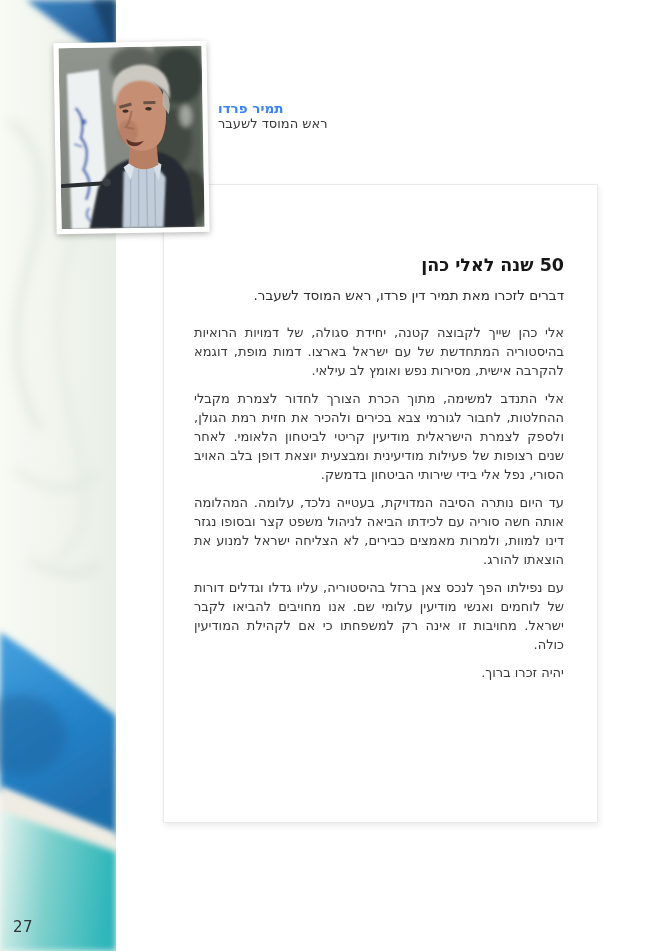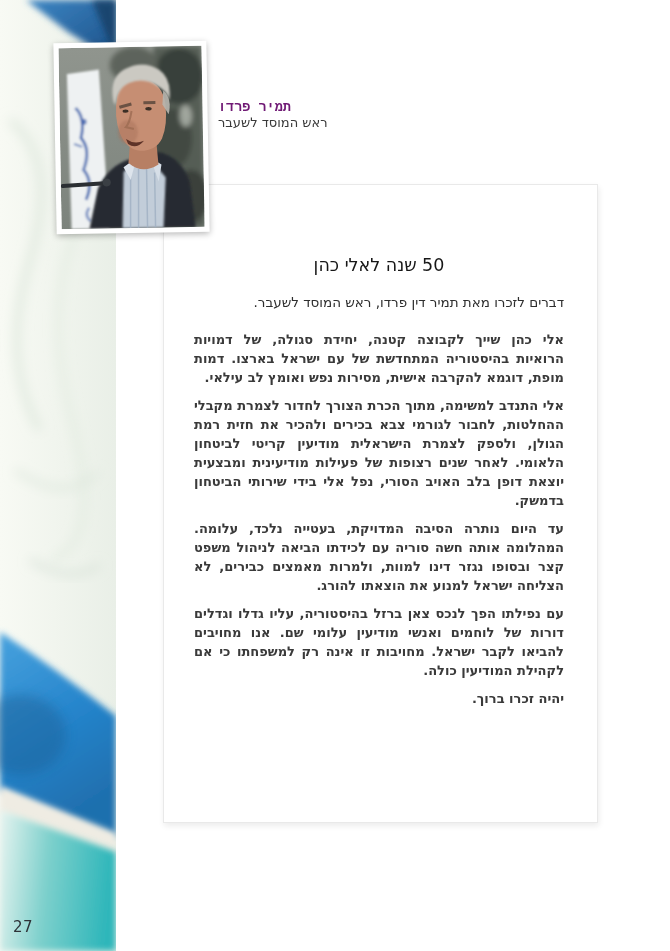--- a/index.html
+++ b/index.html
@@ -26,36 +26,36 @@
   .portrait {
     position:absolute; left:55px; top:42px; width:153px; height:191px;
     background:#ffffff; padding:5px; z-index:4;
     box-shadow:0 2px 6px rgba(0,0,0,0.28);
     transform:rotate(-1deg);
   }
   .portrait svg { display:block; width:100%; height:100%; }
 
   
   .author { position:absolute; left:218px; top:100px; z-index:3; direction:rtl; text-align:left; }
-  .author-name { font-size:13.5px; font-weight:bold; color:#701a75;font-family:Liberation Mono, monospace; }
+  .author-name { font-size:13.5px; font-weight:bold; color:#3b82f6; }
   .author-role { font-size:13px; color:#3a3a3a; margin-top:0; }
 
   
   .card {
     position:absolute; left:163px; top:184px; width:435px; height:639px; z-index:2;
     background:#ffffff; border:1px solid #e9e9e9;
     box-shadow:1px 3px 6px rgba(0,0,0,0.08);
     padding:70px 33px 0 30px;
     direction:rtl;
   }
-  .card-title { font-size:17.5px; font-weight:normal; color:#171717; margin-bottom:19px; text-align:center; }
+  .card-title { font-size:17.5px; font-weight:bold; color:#171717; margin-bottom:12px; text-align:right; }
   .card-subtitle { font-size:13.5px; color:#2e2e2e; margin-bottom:20px; text-align:right; }
   .paragraphs .para {
     font-size:13px; line-height:19px; color:#3a3a3a;
-    text-align:justify; margin-bottom:9px;font-weight:bold;
+    text-align:justify; margin-bottom:9px;
   }
 </style>
 </head>
 <body>
 
 <div class="flag-band">
   <svg viewBox="0 0 116 951" preserveAspectRatio="none">
     <defs>
       <linearGradient id="fab" x1="0" y1="0" x2="1" y2="0">
         <stop offset="0" stop-color="#f8faf4"></stop>

